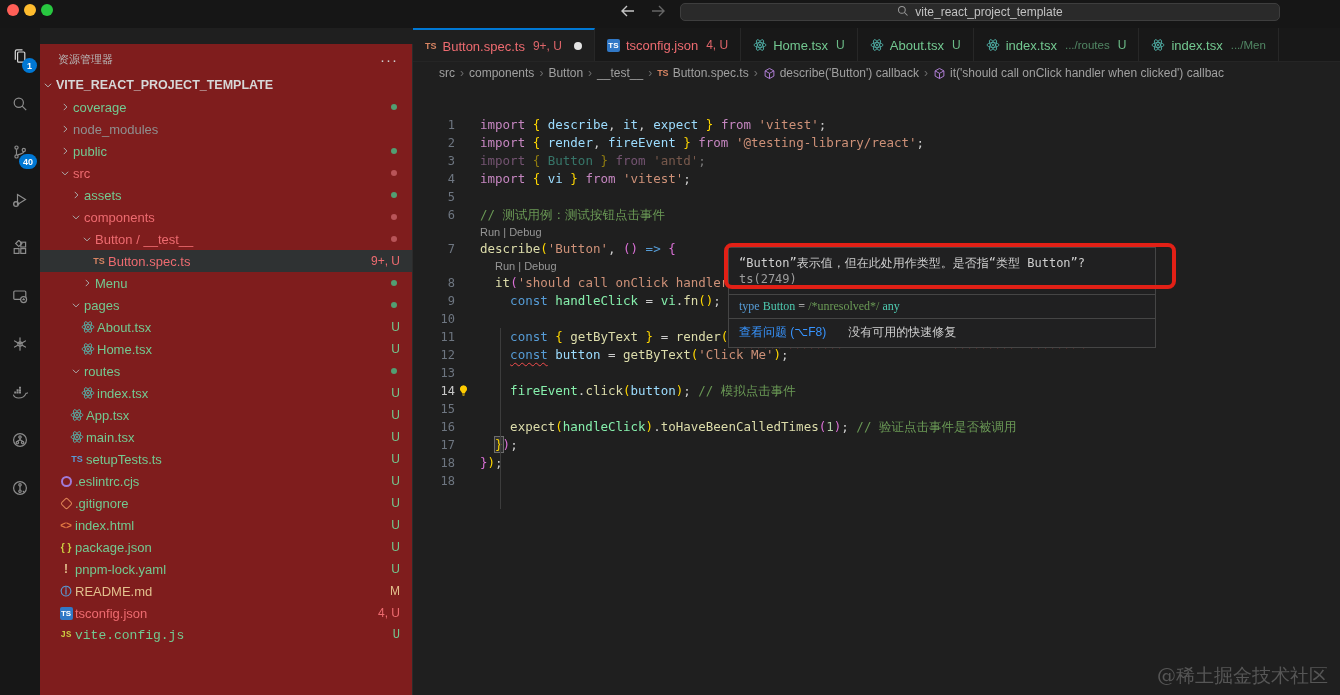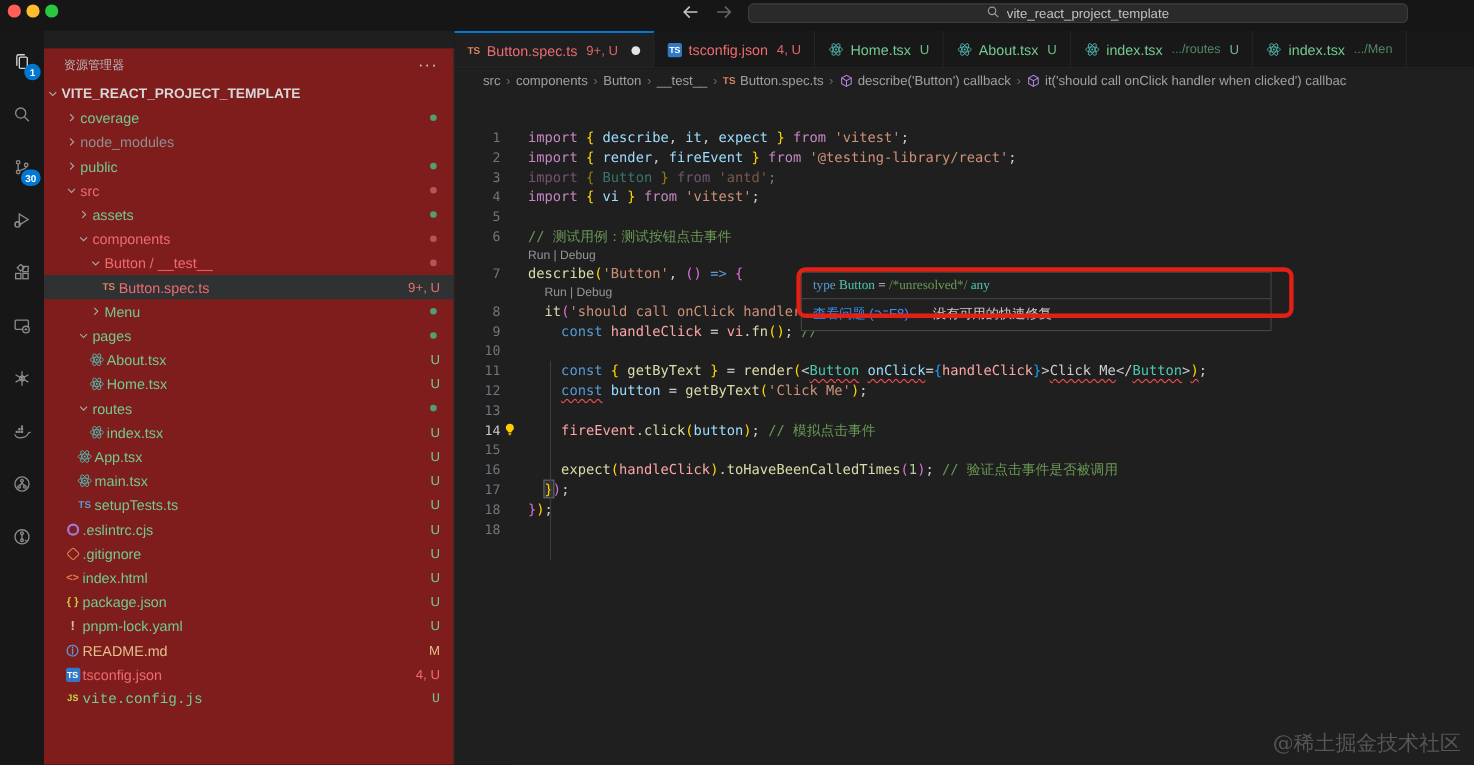--- a/index.html
+++ b/index.html
@@ -60,21 +60,21 @@
 
   .code { position:relative; padding-top:32px; font-family:"DejaVu Sans Mono", monospace; font-size:12.5px; }
   .cline { display:flex; height:18px; line-height:18px; white-space:pre; }
   .cline .ln { width:42px; flex:none; text-align:right; color:#6e7681; font-size:12px; }
   .cline .gut { width:25px; flex:none; position:relative; }
   .cline.cursorline .ln { color:#c8c8c8; }
   .codelens { height:16px; line-height:16px; font-family:"Liberation Sans", sans-serif; font-size:11px; color:#969696; }
   .codelens .cl-inner { cursor:pointer; }
   .dim-line { opacity:.5; }
   .tk-kw { color:#c586c0; } .tk-kw2 { color:#569cd6; } .tk-const { color:#569cd6; }
-  .tk-id { color:#9cdcfe; } .tk-var { color:#fca5a5; } .tk-fn { color:#dcdcaa; }
+  .tk-id { color:#9cdcfe; } .tk-var { color:#86efac; } .tk-fn { color:#dcdcaa; }
   .tk-str { color:#ce9178; } .tk-cmt { color:#6a9955; } .tk-num { color:#b5cea8; }
   .tk-type { color:#4ec9b0; } .tk-pl { color:#cccccc; }
   .tk-b1 { color:#ffd700; } .tk-b2 { color:#da70d6; } .tk-b3 { color:#179fff; }
   .sq { text-decoration:underline wavy #f14c4c 1px; text-underline-offset:3px; }
   .bm { outline:1px solid #6c6c6c; background:rgba(100,100,100,.25); }
   .indent-guide { position:absolute; width:1px; background:#3c3c3c; z-index:0; }
   .bulb { position:absolute; left:2px; top:2px; }
 
   
   .hover-tip { position:absolute; left:315px; top:219px; width:428px; background:#202021;
@@ -145,21 +145,21 @@
       </div>
       <div class="ab-item">
         <span style="display:flex">
           <svg width="16" height="16" viewBox="0 0 16 16" fill="none" stroke="currentColor" stroke-width="1.2">
             <circle cx="4.5" cy="3.6" r="1.6"></circle>
             <circle cx="4.5" cy="12.4" r="1.6"></circle>
             <circle cx="11.8" cy="6" r="1.6"></circle>
             <path d="M4.5 5.2v5.6M11.8 7.6c0 2.4-4 2.2-6.4 3.6"></path>
           </svg>
         </span>
-        <span class="ab-badge">30</span>
+        <span class="ab-badge">40</span>
       </div>
       <div class="ab-item">
         <span style="display:flex">
           <svg width="16" height="16" viewBox="0 0 16 16" fill="none" stroke="currentColor" stroke-width="1.2">
             <path d="M5.5 2.5l8 5-8 5z"></path>
             <circle cx="4" cy="12" r="2.4"></circle>
             <path d="M1.5 12h1M6.4 12h1M2.4 9.8l.8.8M5.6 9.8l-.8.8"></path>
           </svg>
         </span>
       </div>
@@ -626,20 +626,24 @@
                 <path d="M6.3 12.2h3.4M6.8 13.8h2.4" stroke="#ffcc00" stroke-width="1.1"></path>
               </svg></span></span><span class="ltext"><span class="tk-pl">    </span><span class="tk-var">fireEvent</span><span class="tk-pl">.</span><span class="tk-fn">click</span><span class="tk-b1">(</span><span class="tk-id">button</span><span class="tk-b1">)</span><span class="tk-pl">; </span><span class="tk-cmt">// 模拟点击事件</span></span></div>
         <div class="cline"><span class="ln">15</span><span class="gut"></span><span class="ltext"></span></div>
         <div class="cline"><span class="ln">16</span><span class="gut"></span><span class="ltext"><span class="tk-pl">    </span><span class="tk-fn">expect</span><span class="tk-b1">(</span><span class="tk-var">handleClick</span><span class="tk-b1">)</span><span class="tk-pl">.</span><span class="tk-fn">toHaveBeenCalledTimes</span><span class="tk-b2">(</span><span class="tk-num">1</span><span class="tk-b2">)</span><span class="tk-pl">; </span><span class="tk-cmt">// 验证点击事件是否被调用</span></span></div>
         <div class="cline"><span class="ln">17</span><span class="gut"></span><span class="ltext"><span class="tk-pl">  </span><span class="tk-b1 bm">}</span><span class="tk-b2">)</span><span class="tk-pl">;</span></span></div>
         <div class="cline"><span class="ln">18</span><span class="gut"></span><span class="ltext"><span class="tk-b2">}</span><span class="tk-b1">)</span><span class="tk-pl">;</span></span></div>
         <div class="cline"><span class="ln">18</span><span class="gut"></span><span class="ltext"></span></div>
       </div>
 
     <div class="hover-tip">
+      <div class="tip-row1">
+        <span>“Button”表示值，但在此处用作类型。是否指“类型 Button”?</span>
+        <span class="tip-code"> <span>ts(2749)</span></span>
+      </div>
       <div class="tip-row2" id="tip-type-line"><span class="tk-kw2">type </span><span class="tk-type">Button</span><span class="tk-pl"> = </span><span class="tk-cmt">/*unresolved*/ </span><span class="tk-type">any</span></div>
       <div class="tip-row3">
         <span class="tip-link">查看问题 (⌥F8)</span>
         <span>没有可用的快速修复</span>
       </div>
     </div>
     <div class="red-annotation"></div>
   </div>
 
   <div class="watermark">@稀土掘金技术社区</div>

